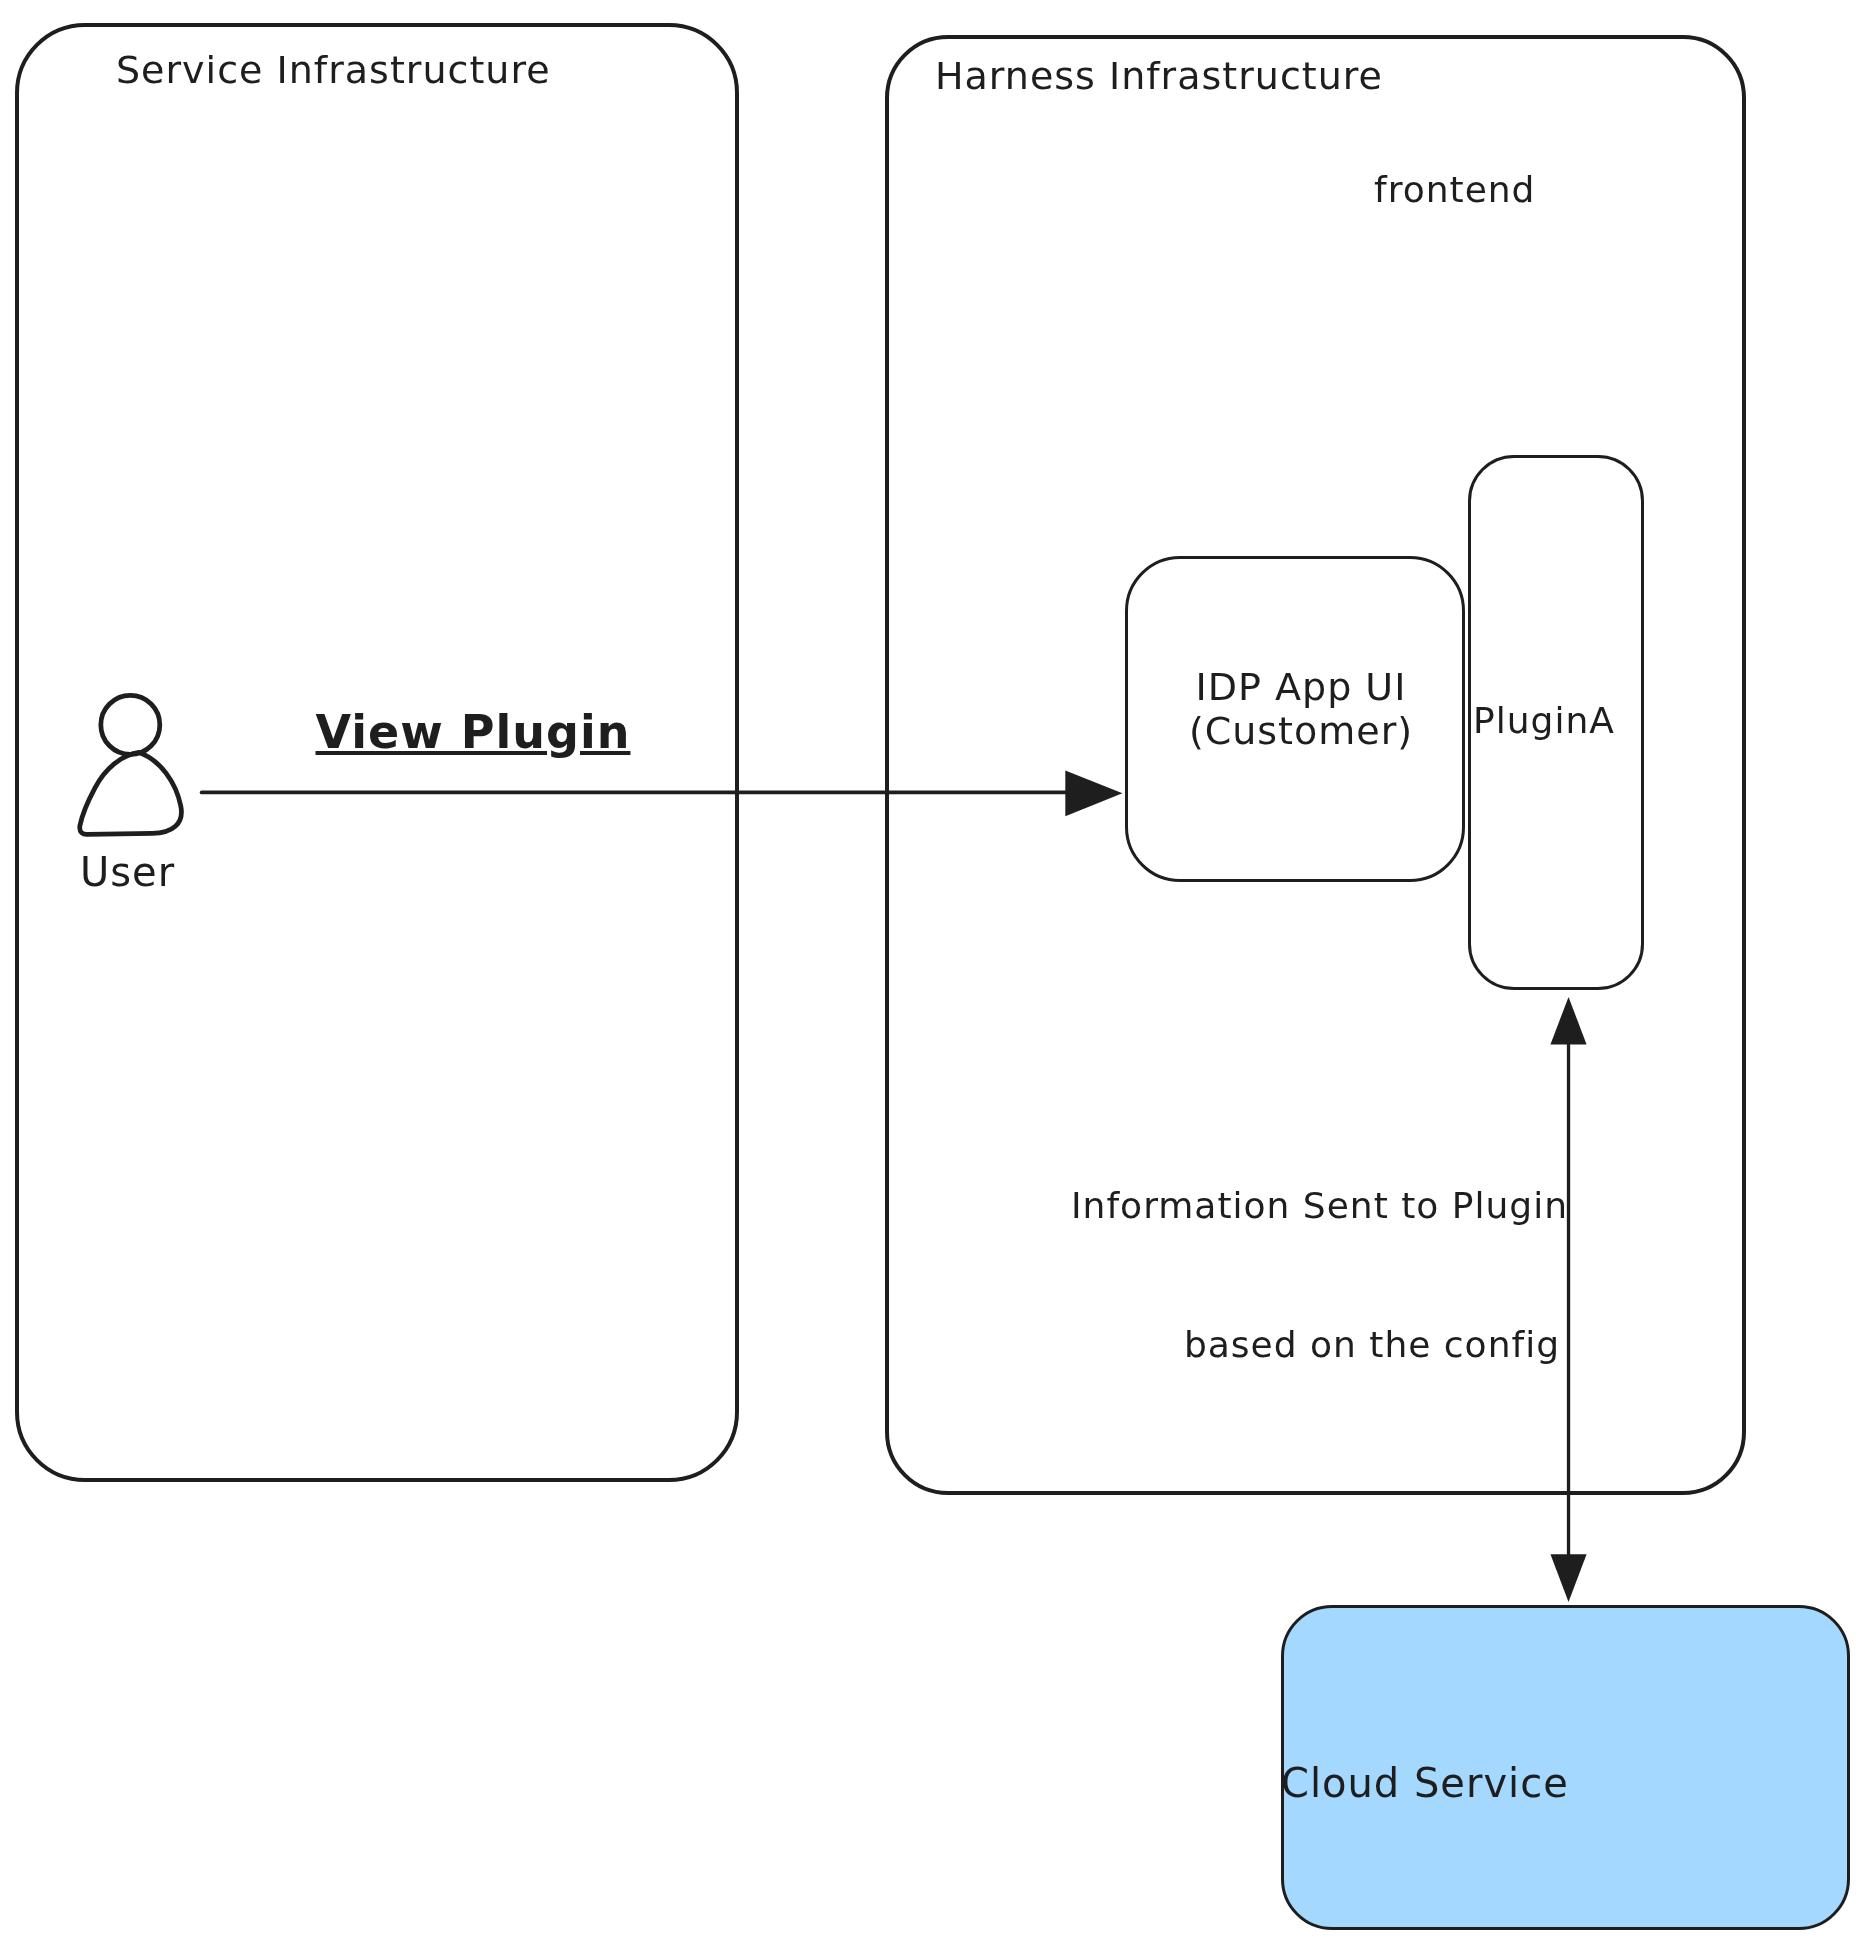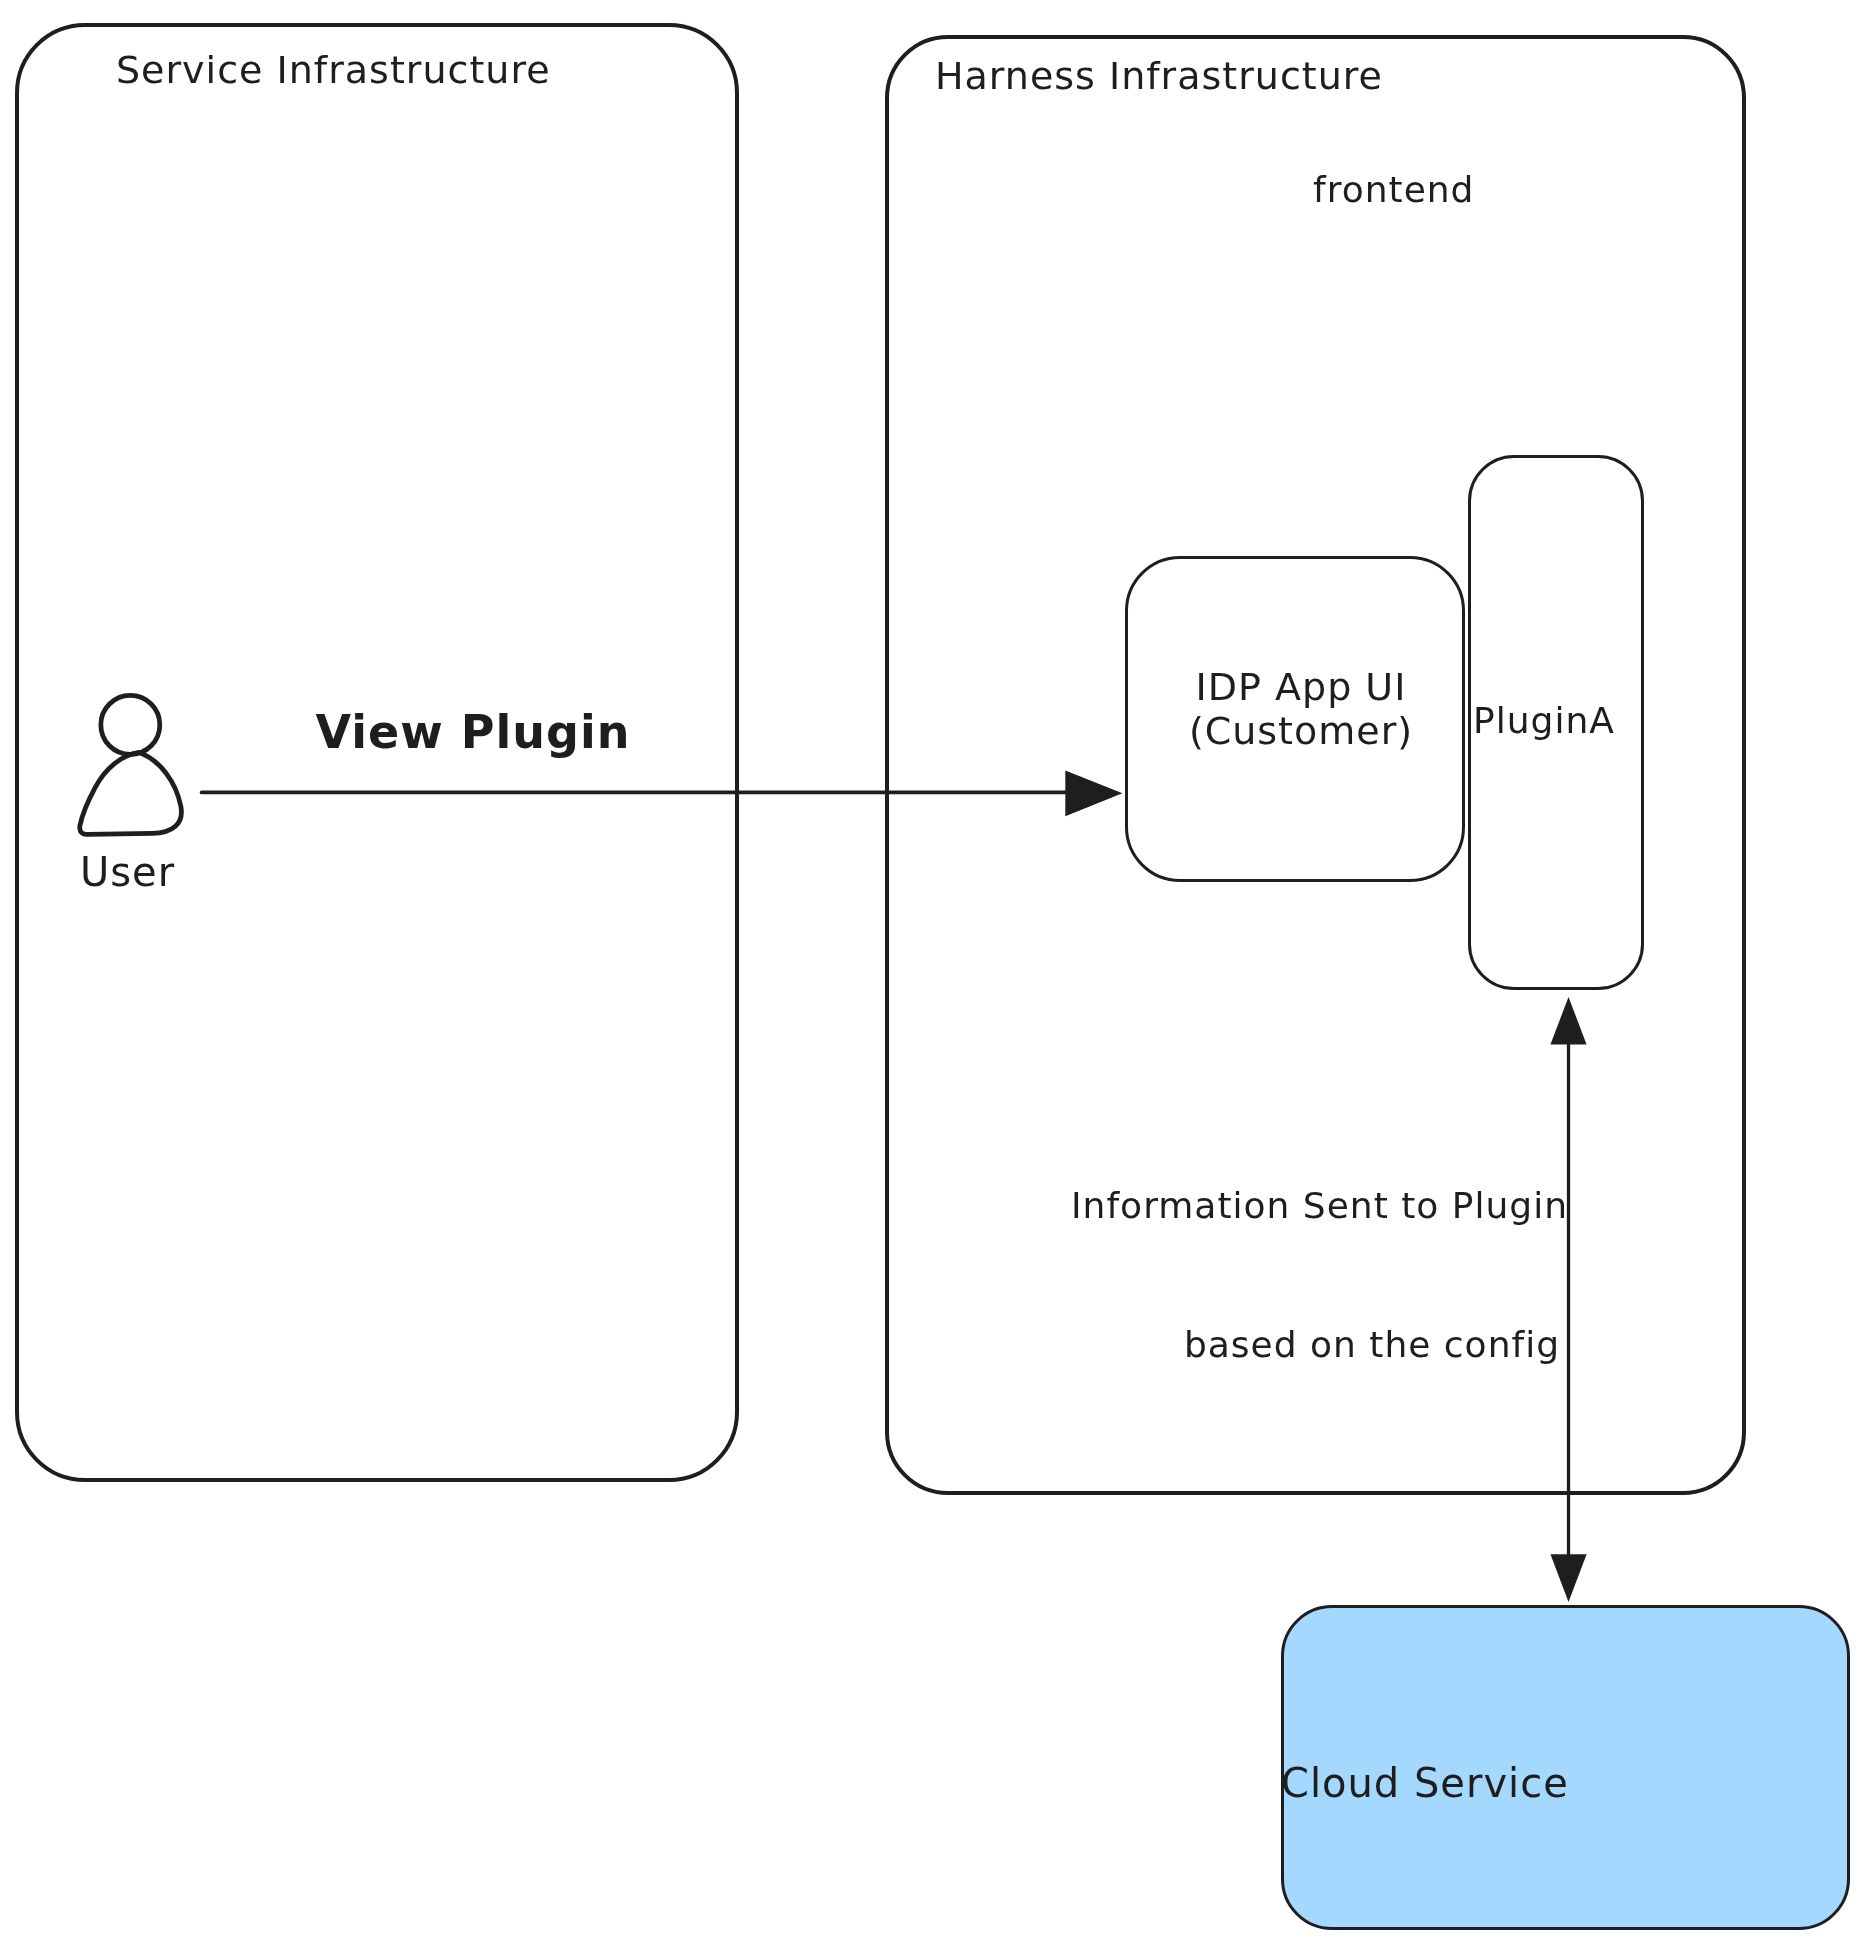--- a/index.html
+++ b/index.html
@@ -26,24 +26,24 @@
   #cloud-box    { left: 1281px; top: 1605px; width: 569px; height: 325px; border-radius: 51px;
                   border-width: 3.8px; background: var(--cloud_fill, #a5d8ff); }
   .lbl {
     position: absolute;
     white-space: nowrap;
     letter-spacing: 1px;
     line-height: 1.15;
   }
   #customer-label { left: 116px;  top: 49px;  font-size: 38px; }
   #harness-label  { left: 935px;  top: 55px;  font-size: 38px; }
-  #frontend-label { left: 1313px; top: 169px; font-size: 36px; }
+  #frontend-label { left: 1374px; top: 169px; font-size: 36px; }
   #view-plugin-label {
     left: 283px; top: 706px; width: 380px;
-    text-align: center; font-size: 46px; font-weight: bold;
+    text-align: center; font-size: 46px; font-weight: bold; text-decoration: underline;
   }
   #idp-label {
     left: 1129px; top: 666px; width: 272px;
     text-align: center; font-size: 38px; padding-left: 36px;
   }
   #plugin-label  { left: 1468px; top: 700px; width: 152px; text-align: center; font-size: 36px; }
   #info-label-1  { right: 303px; top: 1185px; font-size: 36px; }
   #info-label-2  { right: 311px; top: 1324px; font-size: 36px; }
   #user-label    { left: 80px;  top: 849px;  font-size: 40px; }
   #cloud-label   { left: 1281px; top: 1760px; width: 569px; text-align: left; font-size: 40px; }

